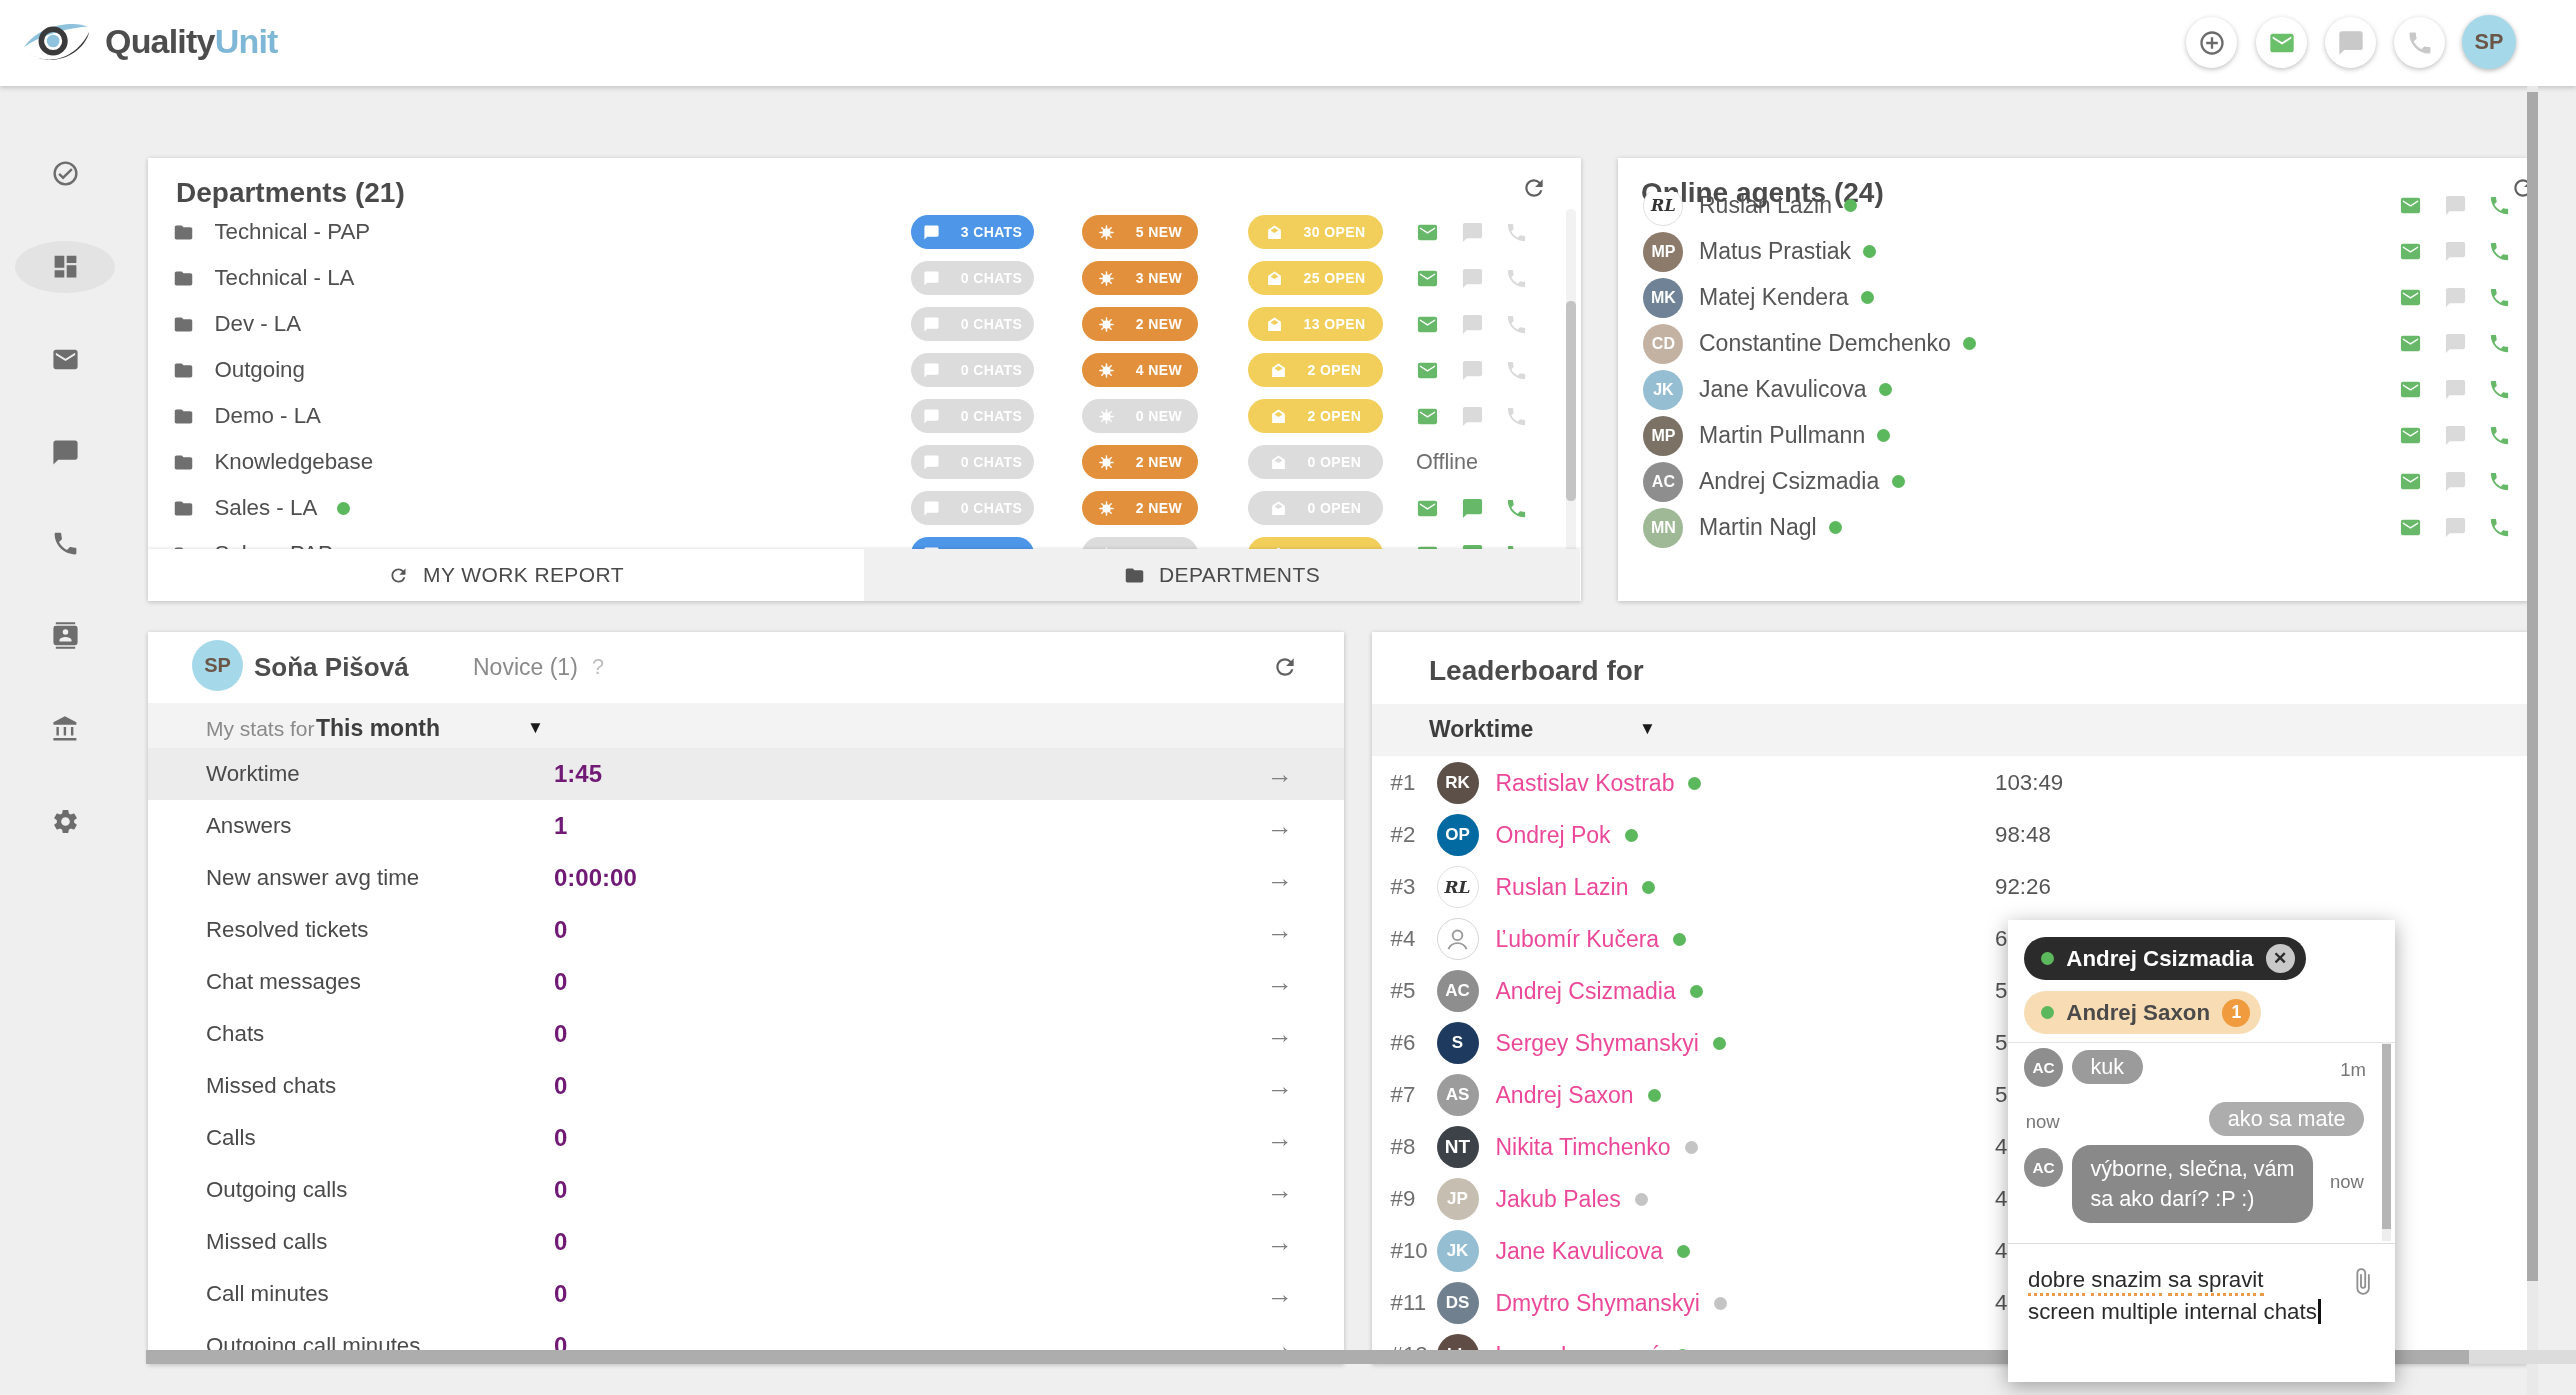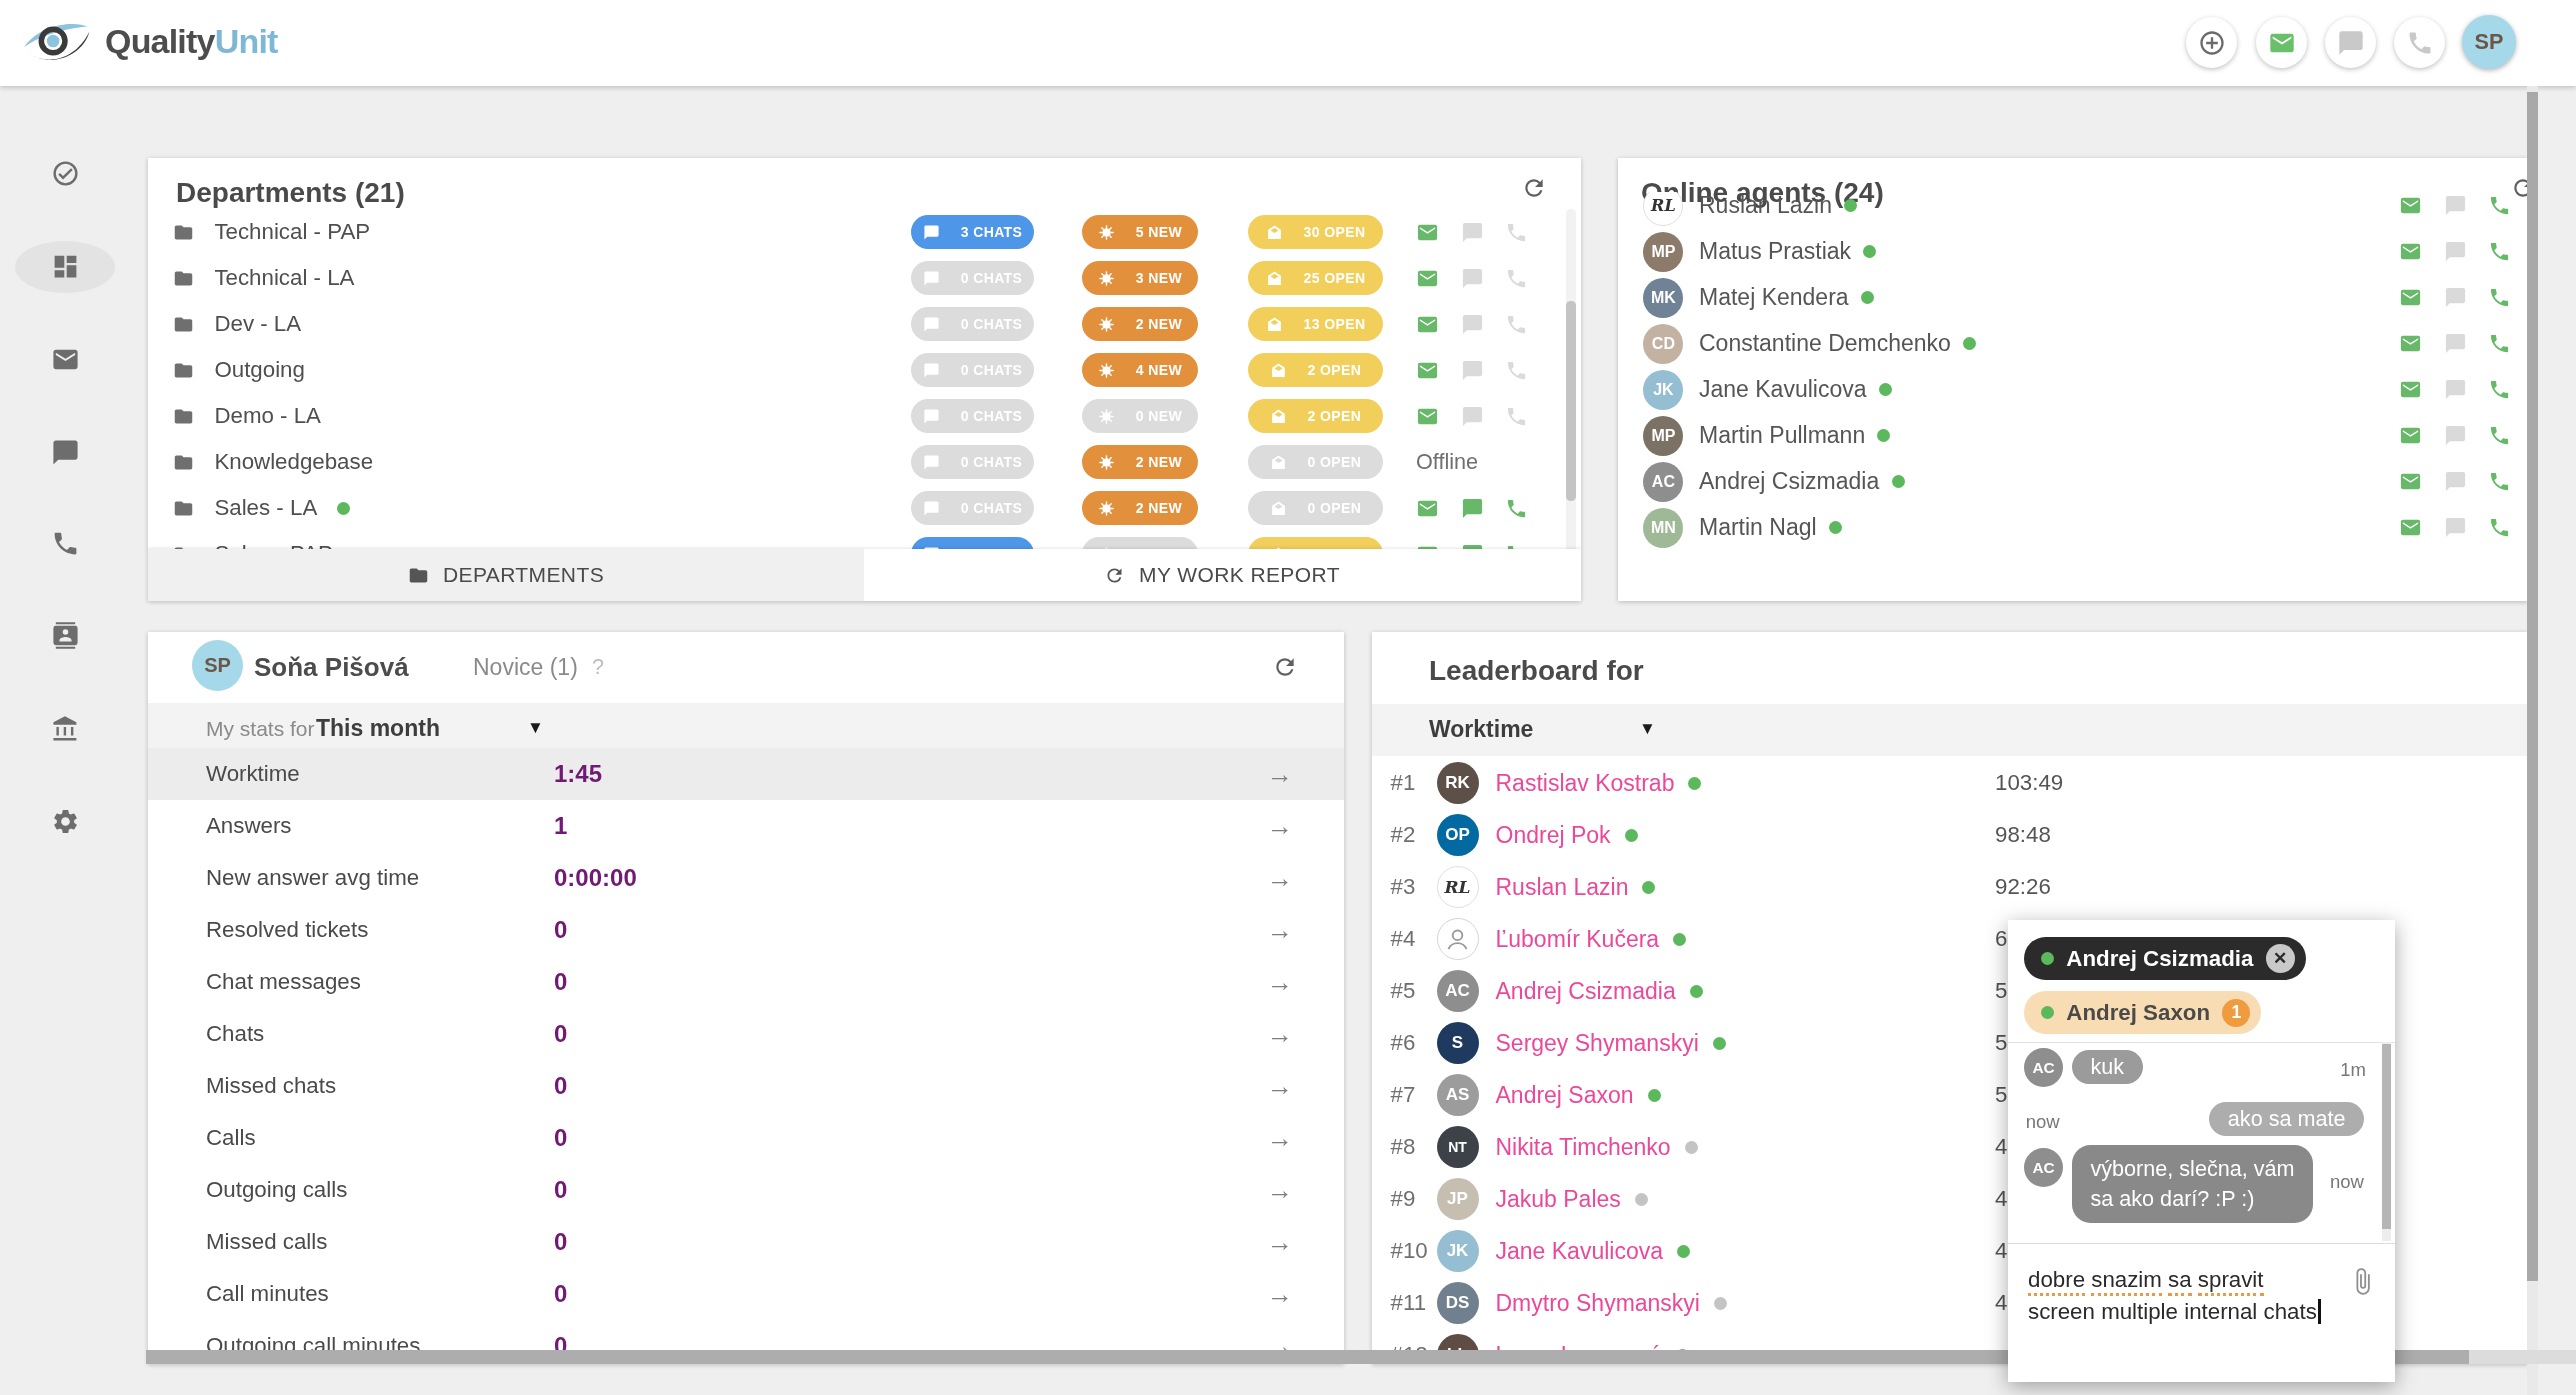--- a/index.html
+++ b/index.html
@@ -639,31 +639,31 @@
               <path d="M6.62 10.79c1.44 2.83 3.76 5.14 6.59 6.59l2.2-2.21c.27-.27.67-.36 1.02-.24 1.12.37 2.33.57 3.57.57.55 0 1 .45 1 1V20c0 .55-.45 1-1 1-9.39 0-17-7.61-17-17 0-.55.45-1 1-1h3.5c.55 0 1 .45 1 1 0 1.25.2 2.45.57 3.57.11.35.03.74-.25 1.02l-2.2 2.2z"></path>
             </svg>
           </span>
     </div>
   </div>
     </div>
   <div class="dept-sb">
       <div class="thumb"></div>
     </div>
   <div class="dtabs">
+    <div class="dtab unsel">
+      <svg viewBox="0 0 24 24">
+          <path d="M17.65 6.35A7.96 7.96 0 0 0 12 4c-4.42 0-7.99 3.58-7.99 8S7.58 20 12 20a7.98 7.98 0 0 0 7.73-6h-2.08A5.99 5.99 0 0 1 12 18c-3.31 0-6-2.69-6-6s2.69-6 6-6c1.66 0 3.14.69 4.22 1.78L13 11h7V4l-2.35 2.35z"></path>
+        </svg>
+      <span>MY WORK REPORT</span>
+    </div>
     <div class="dtab sel">
       <svg viewBox="0 0 24 24">
           <path d="M10 4H4c-1.1 0-2 .9-2 2v12c0 1.1.9 2 2 2h16c1.1 0 2-.9 2-2V8c0-1.1-.9-2-2-2h-8l-2-2z"></path>
         </svg>
       <span>DEPARTMENTS</span>
-    </div>
-    <div class="dtab unsel">
-      <svg viewBox="0 0 24 24">
-          <path d="M17.65 6.35A7.96 7.96 0 0 0 12 4c-4.42 0-7.99 3.58-7.99 8S7.58 20 12 20a7.98 7.98 0 0 0 7.73-6h-2.08A5.99 5.99 0 0 1 12 18c-3.31 0-6-2.69-6-6s2.69-6 6-6c1.66 0 3.14.69 4.22 1.78L13 11h7V4l-2.35 2.35z"></path>
-        </svg>
-      <span>MY WORK REPORT</span>
     </div>
   </div>
 </div>
 
 <div class="panel" id="p-agents">
   <div class="ptitle" style="left:23px">Online agents (24)</div>
   <div class="prefresh" style="top:17px; right:-7.7px">
       <svg viewBox="0 0 24 24">
         <path d="M17.65 6.35A7.96 7.96 0 0 0 12 4c-4.42 0-7.99 3.58-7.99 8S7.58 20 12 20a7.98 7.98 0 0 0 7.73-6h-2.08A5.99 5.99 0 0 1 12 18c-3.31 0-6-2.69-6-6s2.69-6 6-6c1.66 0 3.14.69 4.22 1.78L13 11h7V4l-2.35 2.35z"></path>
       </svg>
@@ -1032,21 +1032,21 @@
         </div>
         <span class="lname">
           <span>Andrej Saxon</span>
           <span class="dot dot-green"></span>
         </span>
     <span class="lval">5</span>
   </div>
       <div class="lrow">
     <span class="lrank">#8</span>
     <div class="avatar" style="width: 42px; height: 42px; background: rgb(60, 66, 72);">
-          <span style="font-size: 14px;">NT</span>
+          <span style="font-size: 19px;">NT</span>
         </div>
         <span class="lname">
           <span>Nikita Timchenko</span>
           <span class="dot dot-gray"></span>
         </span>
     <span class="lval">4</span>
   </div>
       <div class="lrow">
     <span class="lrank">#9</span>
     <div class="avatar" style="width: 42px; height: 42px; background: rgb(198, 190, 176);">

